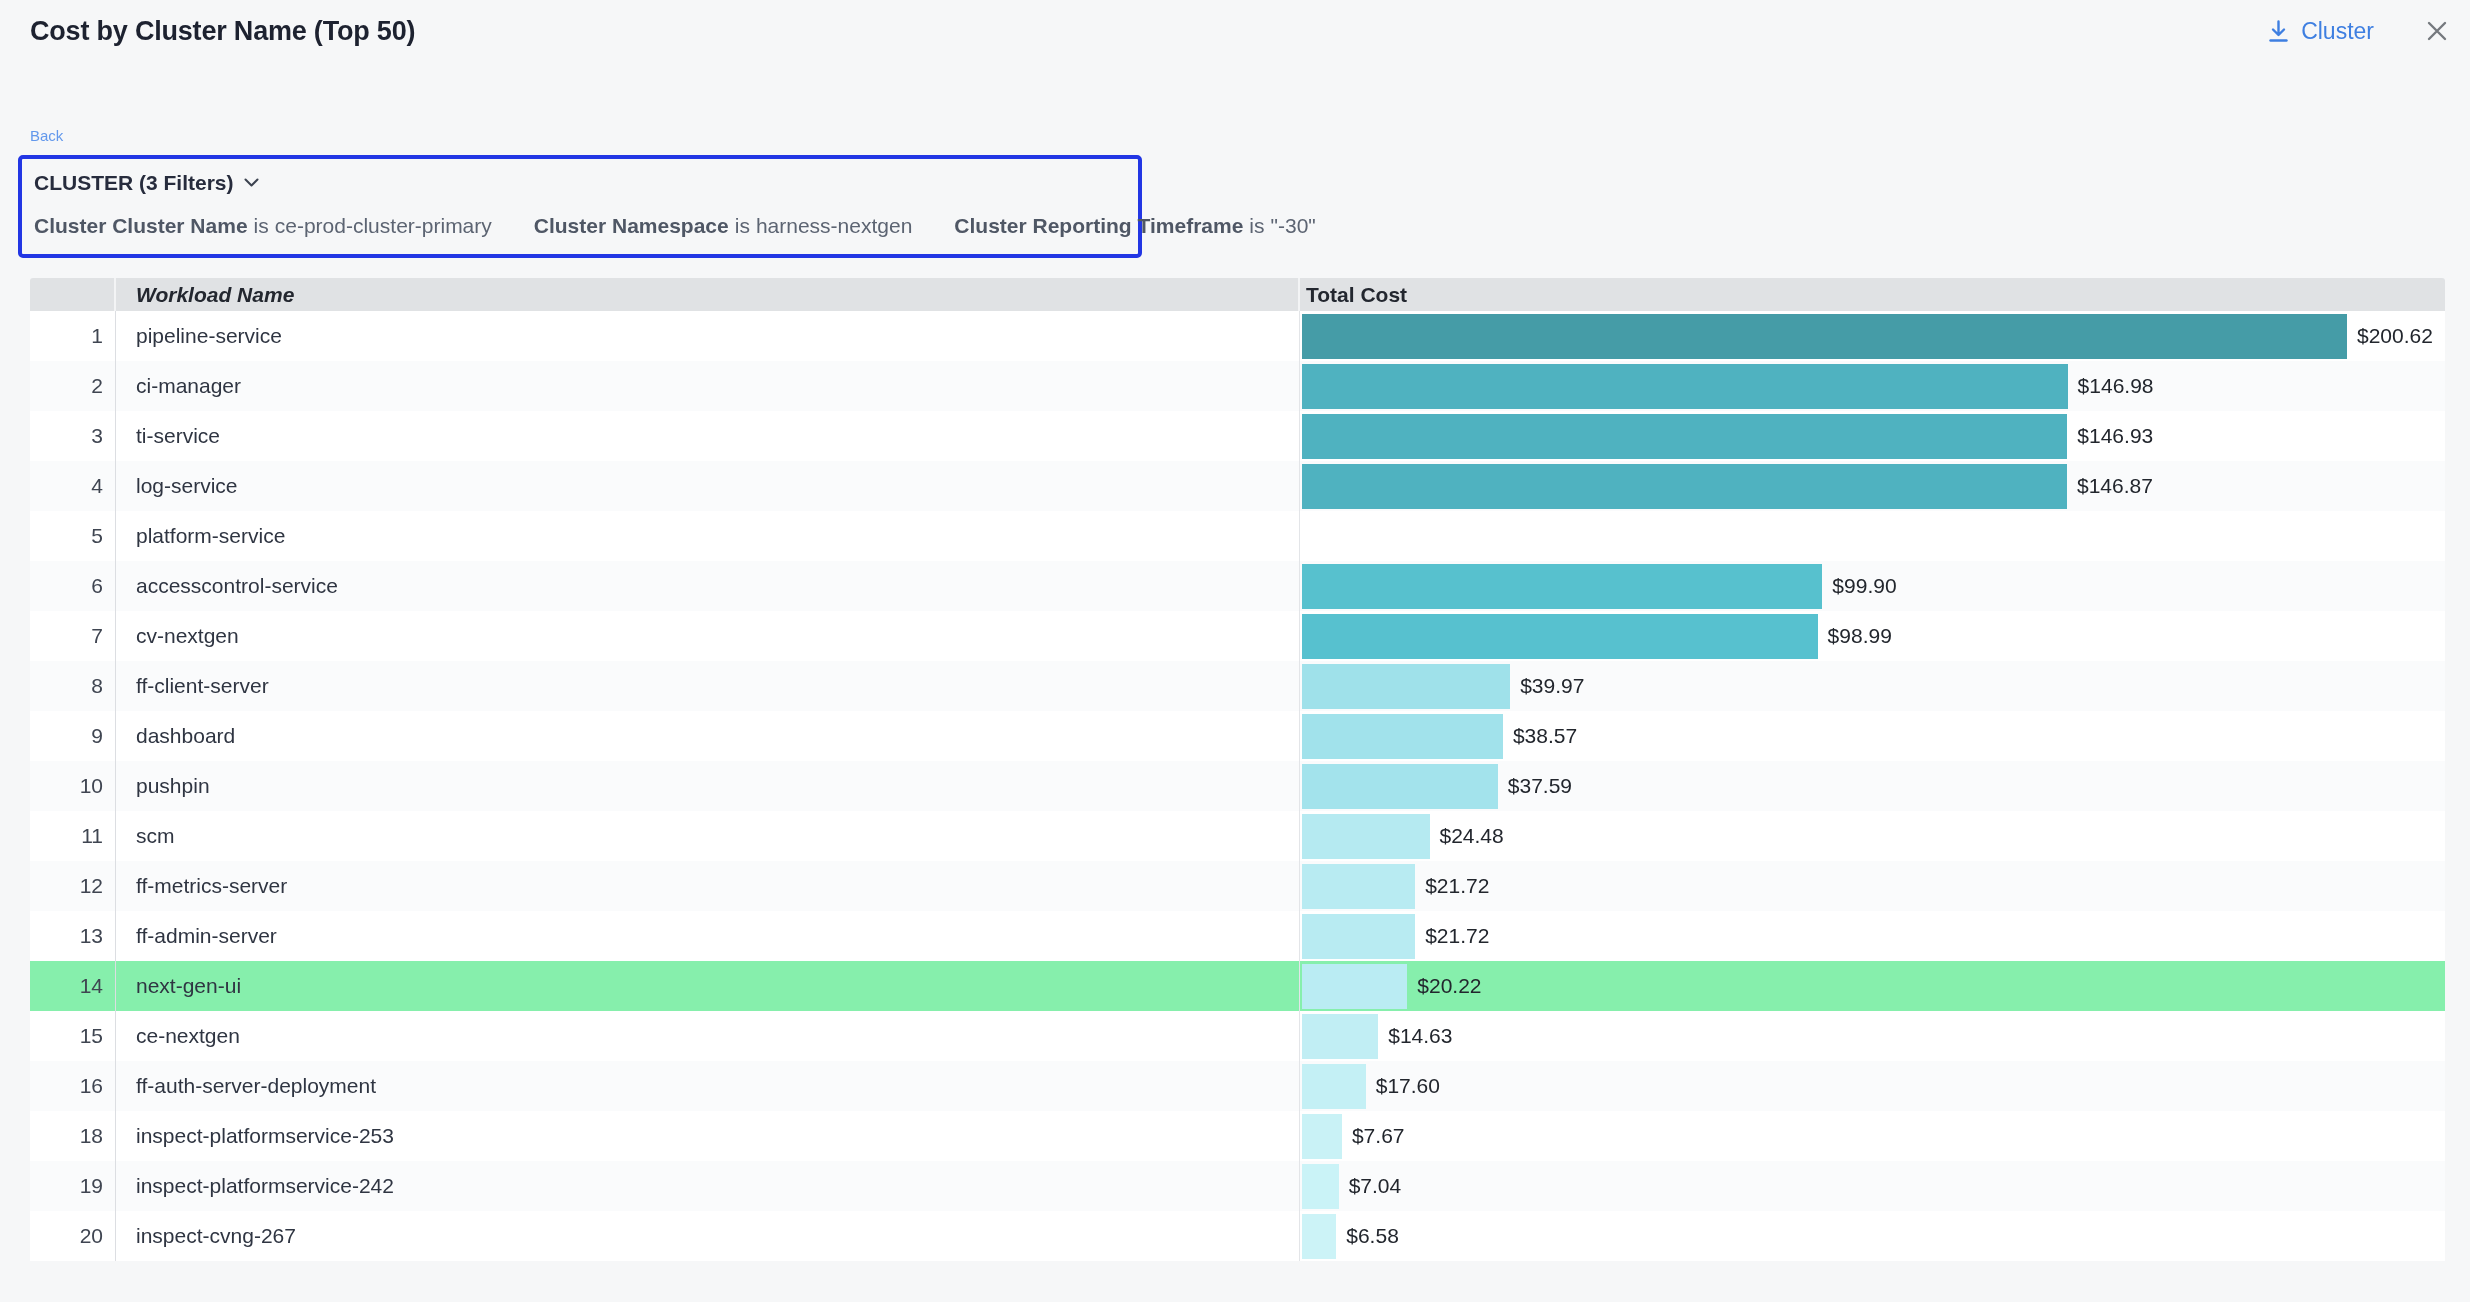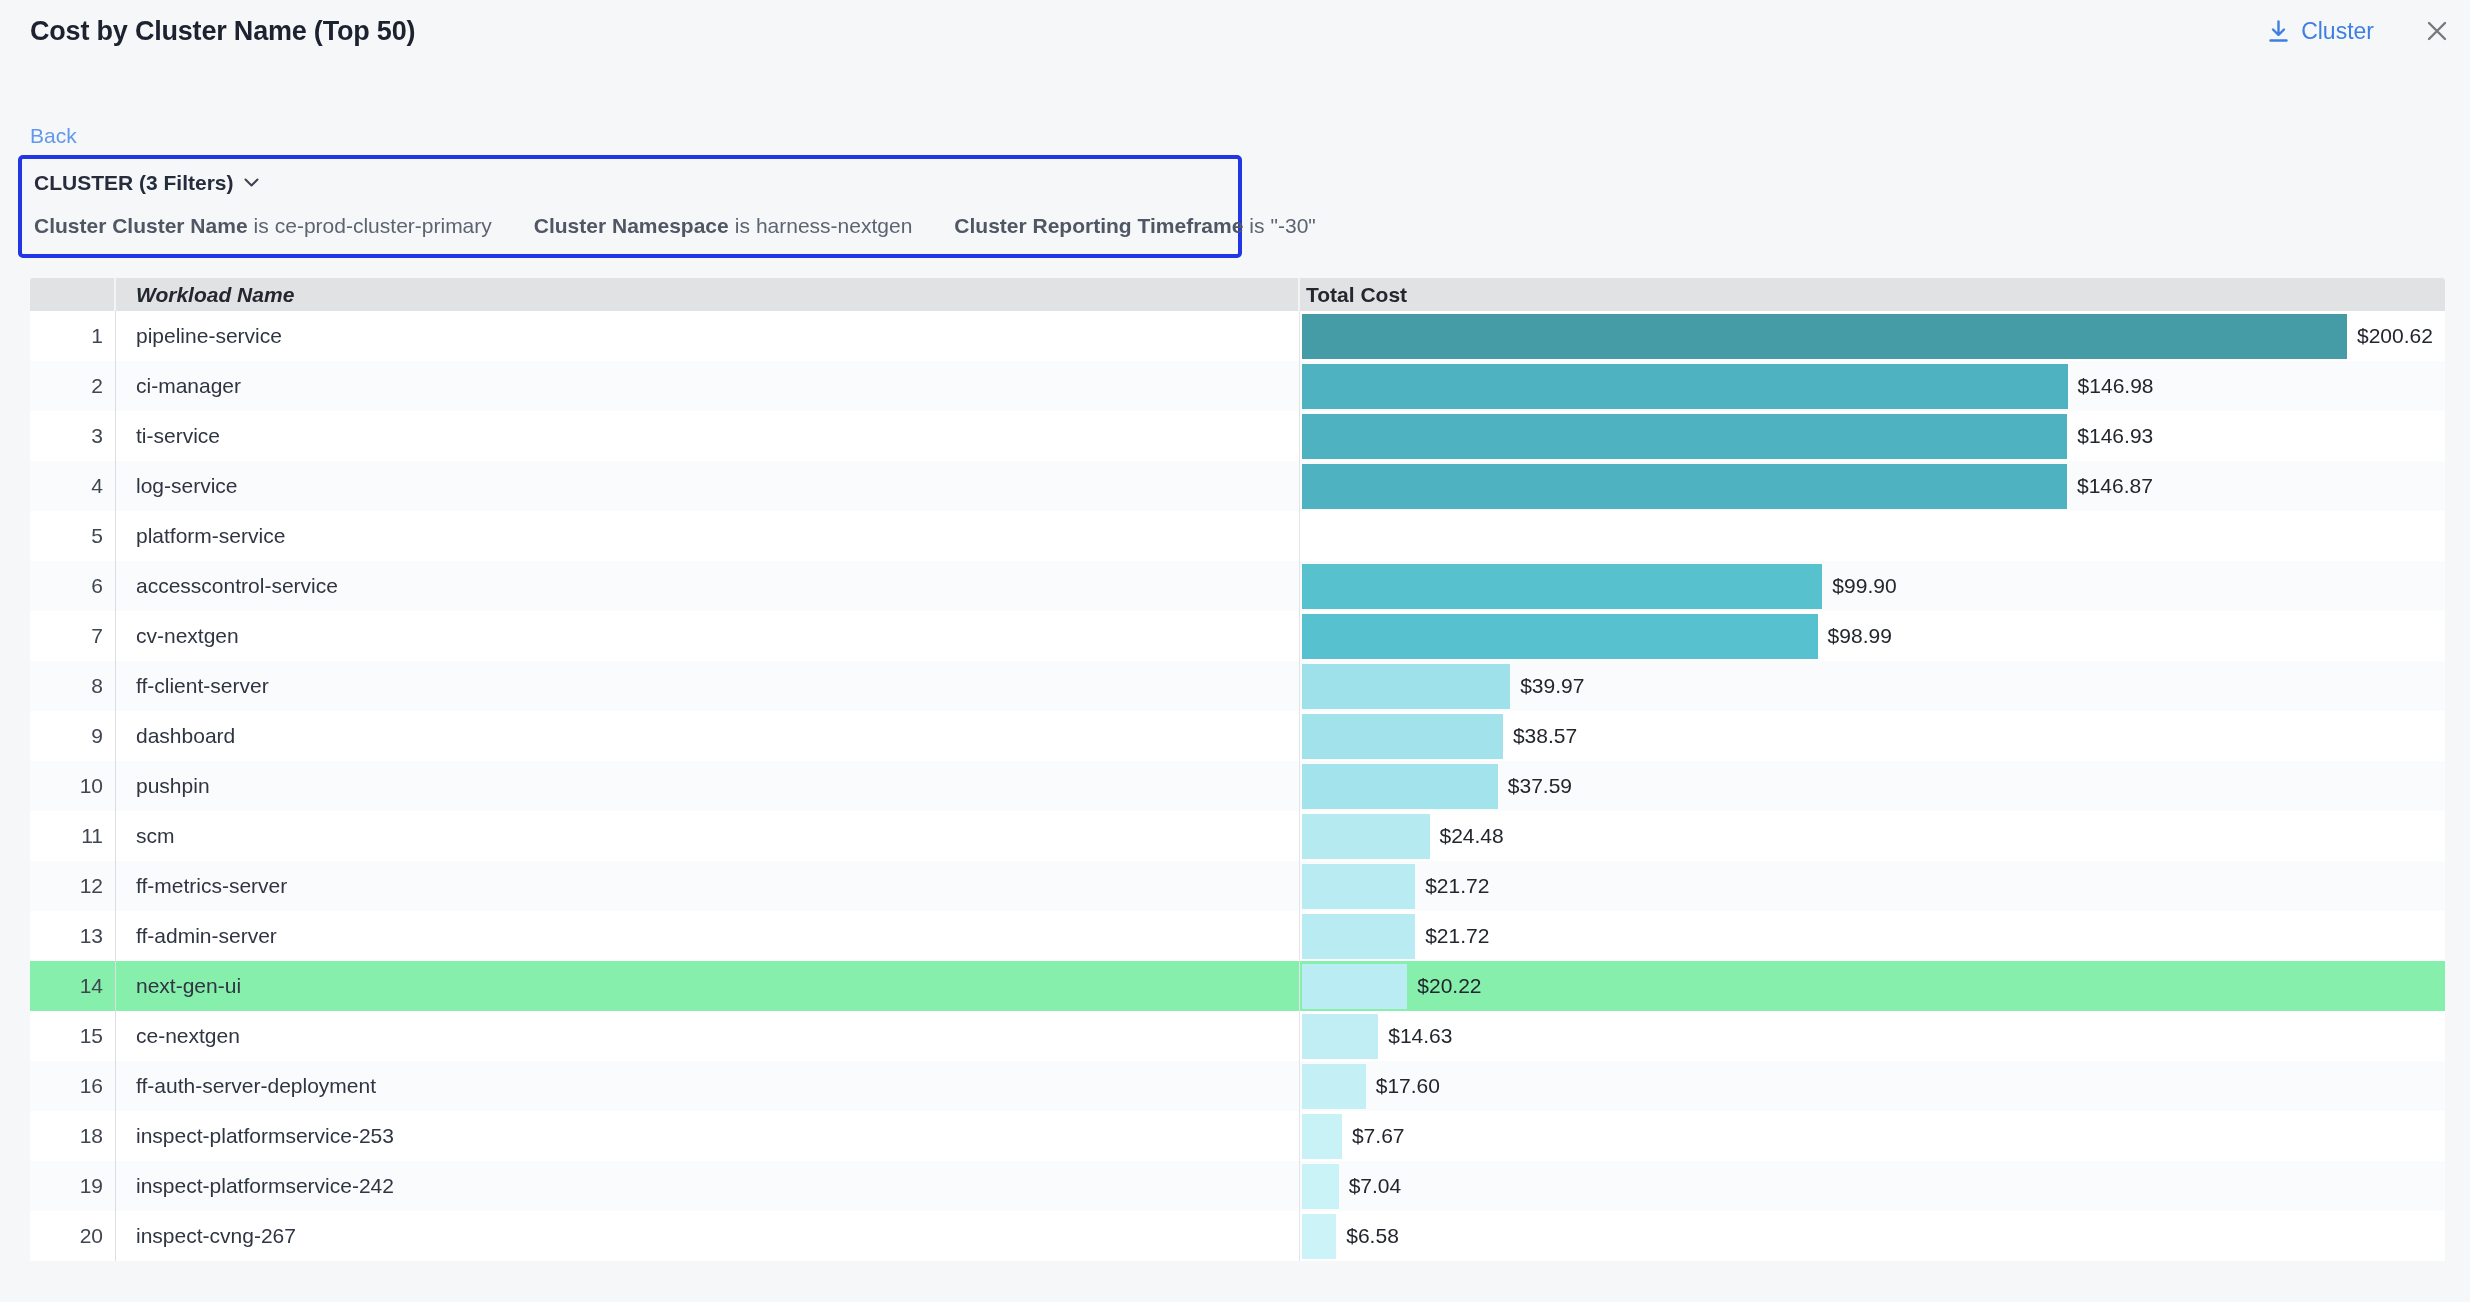--- a/index.html
+++ b/index.html
@@ -26,27 +26,27 @@
   .top-actions { display:flex; align-items:center; gap:48px; padding-top:2px; }
   .download-btn {
     display:flex; align-items:center; gap:11px;
     color:#3e7fe1; font-size:23px; font-weight:500; cursor:pointer;
   }
   .close-btn { cursor:pointer; display:flex; align-items:center; padding:2px; }
 
   
   .back-link {
     position:absolute; top:124px; left:30px;
-    color:#6298ec; font-size:21px; cursor:pointer; text-decoration:none; line-height:24px;
+    color:#6298ec; font-size:15px; cursor:pointer; text-decoration:none; line-height:24px;
   }
 
   
   .filter-box {
     position:absolute; top:155px; left:18px;
-    width:1224px; height:103px;
+    width:1124px; height:103px;
     border:4px solid #2236e4; border-radius:5px;
     padding:11px 12px 12px 12px;
   }
   .filter-head { display:flex; align-items:center; gap:10px; cursor:pointer; }
   .filter-group-label { font-size:21px; font-weight:700; color:#272c3d; line-height:25px; }
   .filter-items { display:flex; gap:42px; margin-top:18px; white-space:nowrap; }
   .filter-item { display:inline-flex; gap:6px; font-size:21px; line-height:26px; }
   .f-field { font-weight:600; color:#4f5765; }
   .f-op, .f-val { font-weight:400; color:#5c6472; }
 

